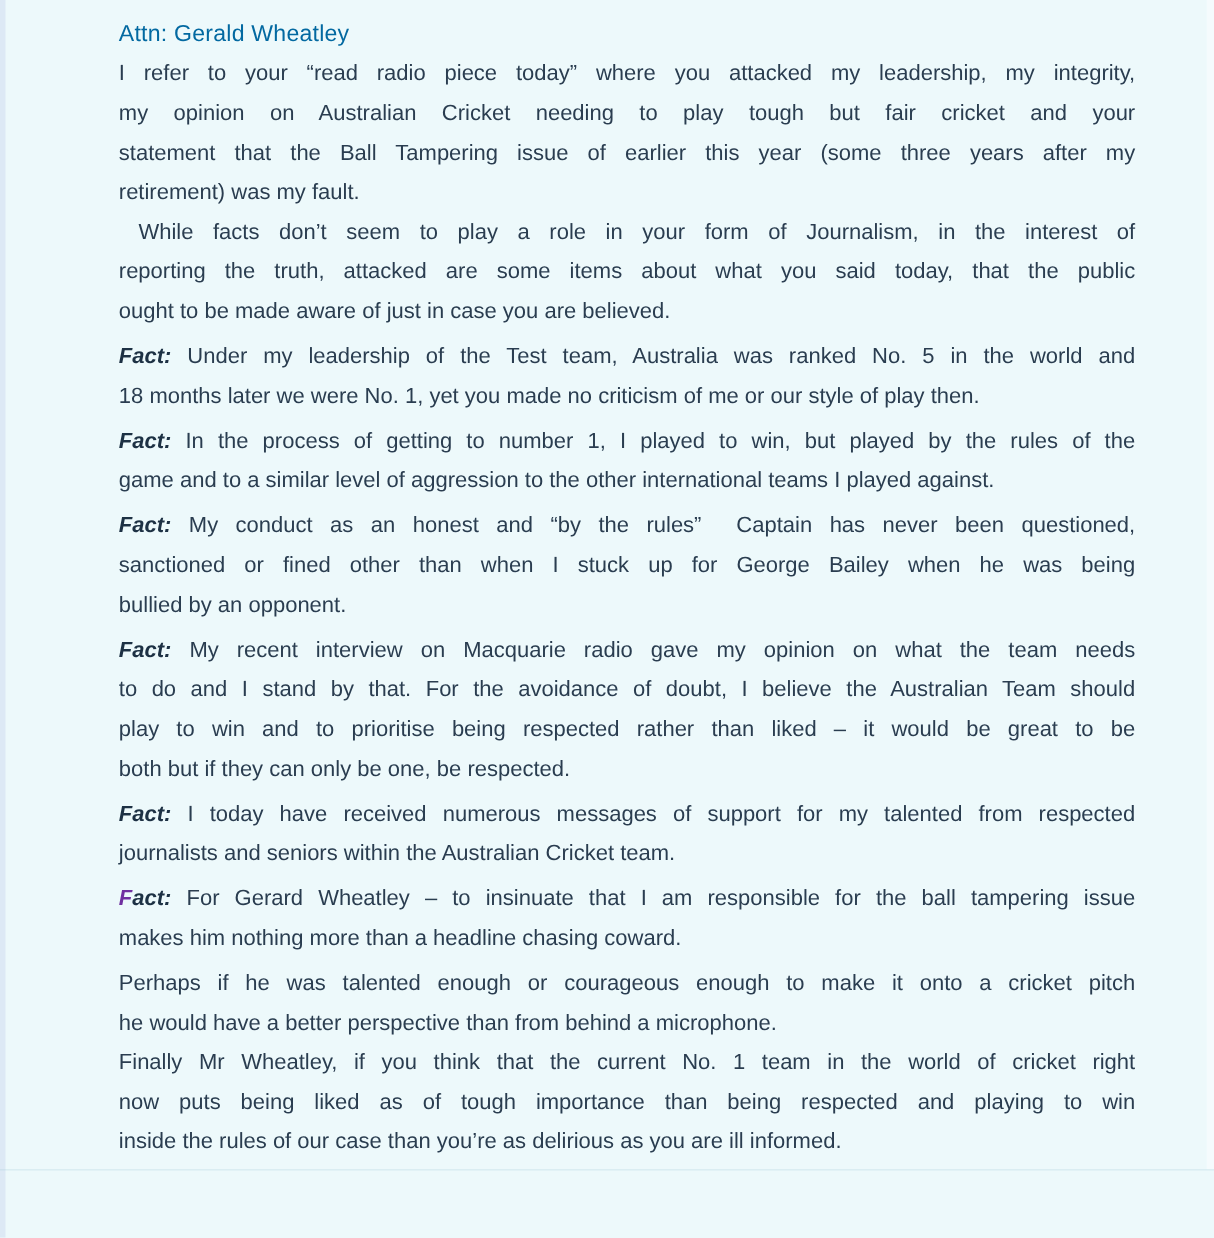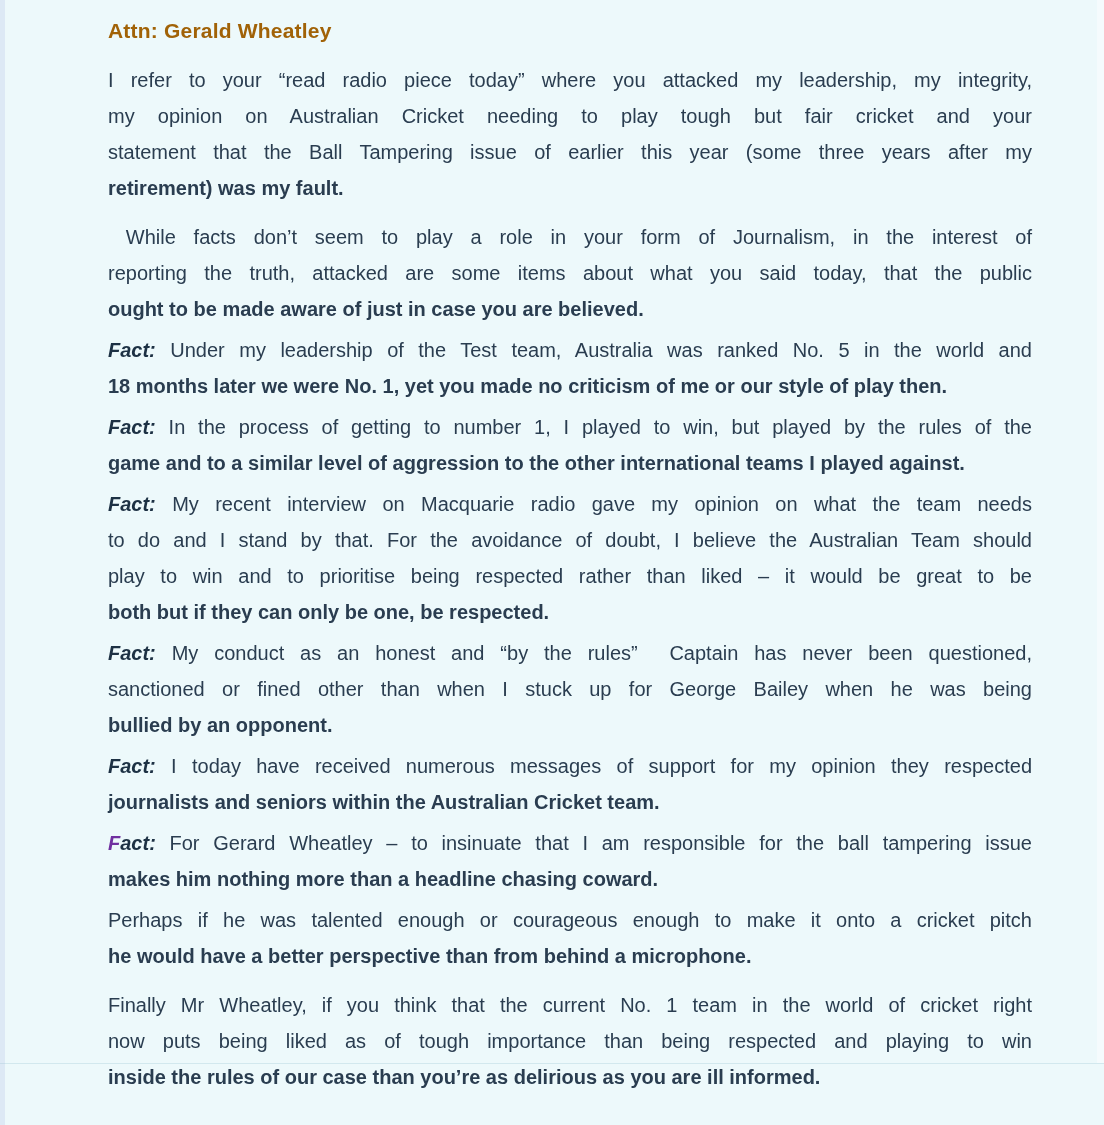--- a/index.html
+++ b/index.html
@@ -10,24 +10,24 @@
     position:relative;
     overflow:hidden;
   }
   .strip-left  { position:absolute; left:0; top:0; width:5px; height:1125px; background:#dde9f5; }
   .strip-right { position:absolute; right:0; top:0; width:7px; height:1063px; background:#f5fbfd; }
   .bottom-line { position:absolute; left:0; top:1063px; width:1104px; height:1px; background:rgba(160,200,215,0.35); }
   .content {
     position:absolute; left:108px; top:13px; width:924px;
     color:#2a3d50; font-size:20px; line-height:36px;
   }
-  .heading { font-weight:bold; color:#a16207; font-size:21px; letter-spacing:0.2px; line-height:36px; }
-  .para { text-align:justify;margin-top:13px; }
+  .heading { font-weight:normal; color:#0369a1; font-size:21px; letter-spacing:0.2px; line-height:36px; }
+  .para { text-align:justify; }
   .para .line { text-align:justify; text-align-last:justify; }
-  .para .line.last { text-align-last:left;font-weight:bold; }
+  .para .line.last { text-align-last:left; }
   .para.spaced { margin-top:5px; }
   .content b { color:#1d3144;font-style:italic; }
   .purple { color:#7030a0; }
 </style>
 </head>
 <body>
 
 <div class="strip-left"></div>
 <div class="strip-right"></div>
 <div class="bottom-line"></div>
@@ -48,32 +48,32 @@
       </div>
       <div class="para spaced">
         <div class="line"><b>Fact:</b><span> Under my leadership of the Test team, Australia was ranked No. 5 in the world and</span></div>
         <div class="line last">18 months later we were No. 1, yet you made no criticism of me or our style of play then.</div>
       </div>
       <div class="para spaced">
         <div class="line"><b>Fact:</b><span> In the process of getting to number 1, I played to win, but played by the rules of the</span></div>
         <div class="line last">game and to a similar level of aggression to the other international teams I played against.</div>
       </div>
       <div class="para spaced">
+        <div class="line"><b>Fact:</b><span> My conduct as an honest and “by the rules”&nbsp; Captain has never been questioned,</span></div>
+        <div class="line">sanctioned or fined other than when I stuck up for George Bailey when he was being</div>
+        <div class="line last">bullied by an opponent.</div>
+      </div>
+      <div class="para spaced">
         <div class="line"><b>Fact:</b><span> My recent interview on Macquarie radio gave my opinion on what the team needs</span></div>
         <div class="line">to do and I stand by that. For the avoidance of doubt, I believe the Australian Team should</div>
         <div class="line">play to win and to prioritise being respected rather than liked – it would be great to be</div>
         <div class="line last">both but if they can only be one, be respected.</div>
       </div>
       <div class="para spaced">
-        <div class="line"><b>Fact:</b><span> My conduct as an honest and “by the rules”&nbsp; Captain has never been questioned,</span></div>
-        <div class="line">sanctioned or fined other than when I stuck up for George Bailey when he was being</div>
-        <div class="line last">bullied by an opponent.</div>
-      </div>
-      <div class="para spaced">
-        <div class="line"><b>Fact:</b><span> I today have received numerous messages of support for my opinion they respected</span></div>
+        <div class="line"><b>Fact:</b><span> I today have received numerous messages of support for my talented from respected</span></div>
         <div class="line last">journalists and seniors within the Australian Cricket team.</div>
       </div>
       <div class="para spaced">
         <div class="line"><b><span class="purple">F</span>act:</b><span> For Gerard Wheatley – to insinuate that I am responsible for the ball tampering issue</span></div>
         <div class="line last">makes him nothing more than a headline chasing coward.</div>
       </div>
       <div class="para spaced">
         <div class="line">Perhaps if he was talented enough or courageous enough to make it onto a cricket pitch</div>
         <div class="line last">he would have a better perspective than from behind a microphone.</div>
       </div>

